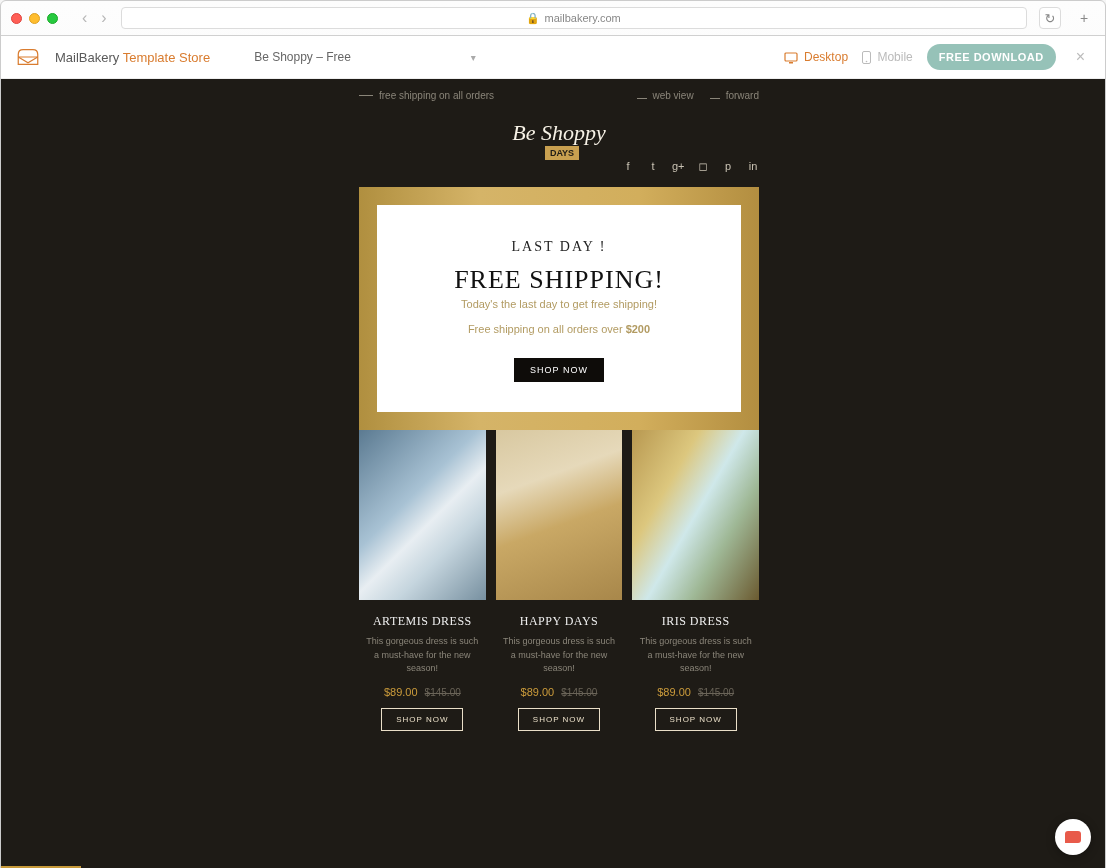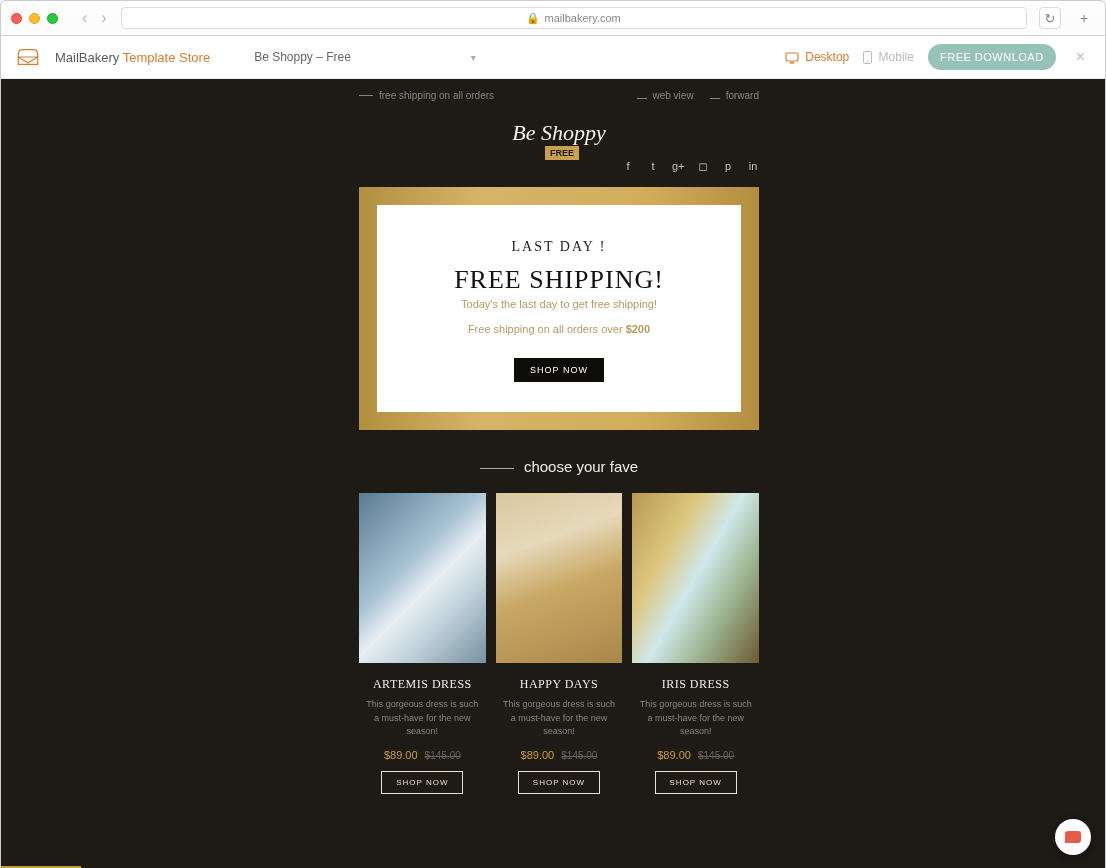--- a/index.html
+++ b/index.html
@@ -24,21 +24,21 @@
 .mb-logo svg { width:100%; height:100%; }
 .brand { font-size:13px; color:#5a5a5a; }
 .brand .orange { color:#d97c2f; }
 .tpl-select { font-size:12px; color:#666; display:flex; align-items:center; gap:120px; margin-left:30px;}
 .chev-down { font-size:10px; color:#aaa; }
 .spacer { flex:1; }
 .device-toggle { display:flex; align-items:center; gap:14px; font-size:12px; }
 .device-toggle .active { color:#d97c2f; }
 .device-toggle .inactive { color:#bbb; }
 .device-toggle span svg, .device-toggle span .ico { vertical-align:middle; margin-right:3px; }
-.dl-btn { background:#96c2b8; color:#fff; font-size:11px; font-weight:400; letter-spacing:0.5px; padding:7px 12px; border-radius:13px; }
+.dl-btn { background:#96c2b8; color:#fff; font-size:11px; font-weight:700; letter-spacing:0.5px; padding:7px 12px; border-radius:13px; }
 .close-x { color:#bbb; font-size:16px; padding:0 6px; }
 
 
 .page { background:#1e1b16; min-height:790px; position:relative; padding-bottom:20px;padding-left:12px; }
 .page-inner { width:400px; margin:0 auto; }
 
 
 .util { display:flex; align-items:center; padding:11px 0; font-size:10px; color:#8a8579; }
 .util .dash { width:14px; height:1px; background:#8a8579; margin-right:6px; display:inline-block; }
 .util-right { margin-left:auto; display:flex; gap:16px; }
@@ -149,21 +149,21 @@
         <span class="dash"></span>
         <span>free shipping on all orders</span>
         <div class="util-right">
           <span><span class="dash" style="width:10px;"></span><span>web view</span></span>
           <span><span class="dash" style="width:10px;"></span><span>forward</span></span>
         </div>
       </div>
 
       <div class="ehead">
         <span class="eh-logo">Be Shoppy</span>
-        <span class="free-badge">FREE</span>
+        <span class="free-badge">DAYS</span>
         <div class="socials">
           <span>f</span>
           <span>t</span>
           <span>g+</span>
           <span>◻</span>
           <span>p</span>
           <span>in</span>
         </div>
       </div>
 
@@ -172,23 +172,20 @@
           <div class="hero-eyebrow">LAST DAY !</div>
           <div class="hero-title">FREE SHIPPING!</div>
           <div class="hero-sub">Today's the last day to get free shipping!</div>
           <div class="hero-sub">
             <span>Free shipping on all orders over </span><span class="bold">$200</span>
           </div>
           <div class="shop-btn">SHOP NOW</div>
         </div>
       </div>
 
-      <div class="sect-head">
-        <span class="line"></span><span>choose your fave</span>
-      </div>
 
       <div class="grid">
         <div class="card">
           <div class="card-img"></div>
           <div class="card-title">ARTEMIS DRESS</div>
           <div class="card-desc">This gorgeous dress is such a must-have for the new season!</div>
           <div class="card-price">
             <span class="now">$89.00</span>
             <span class="was">$145.00</span>
           </div>

